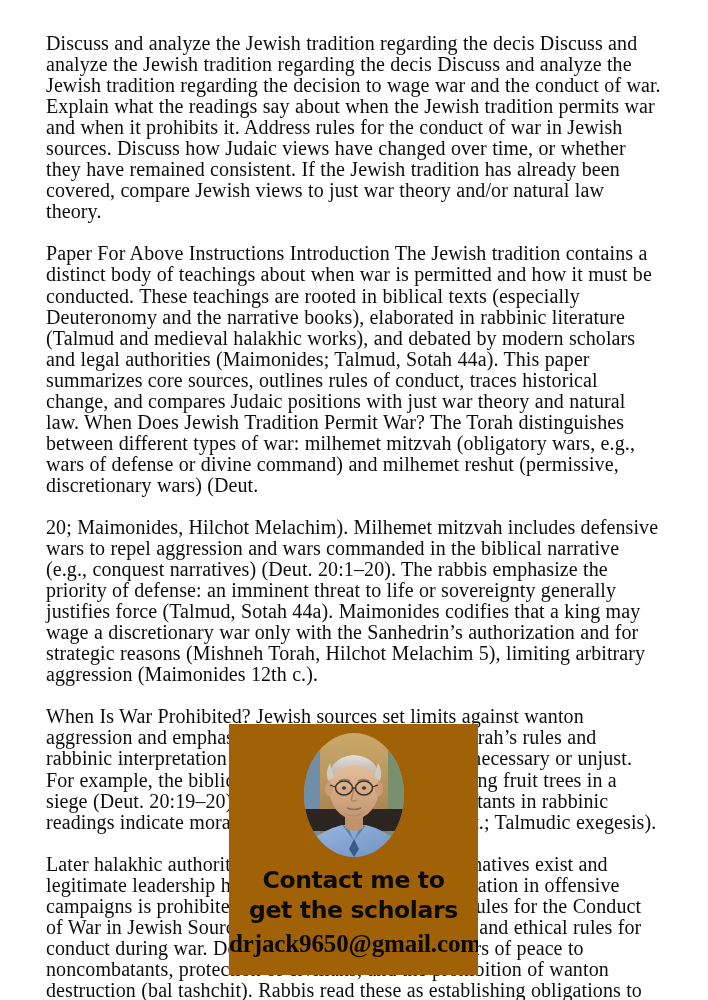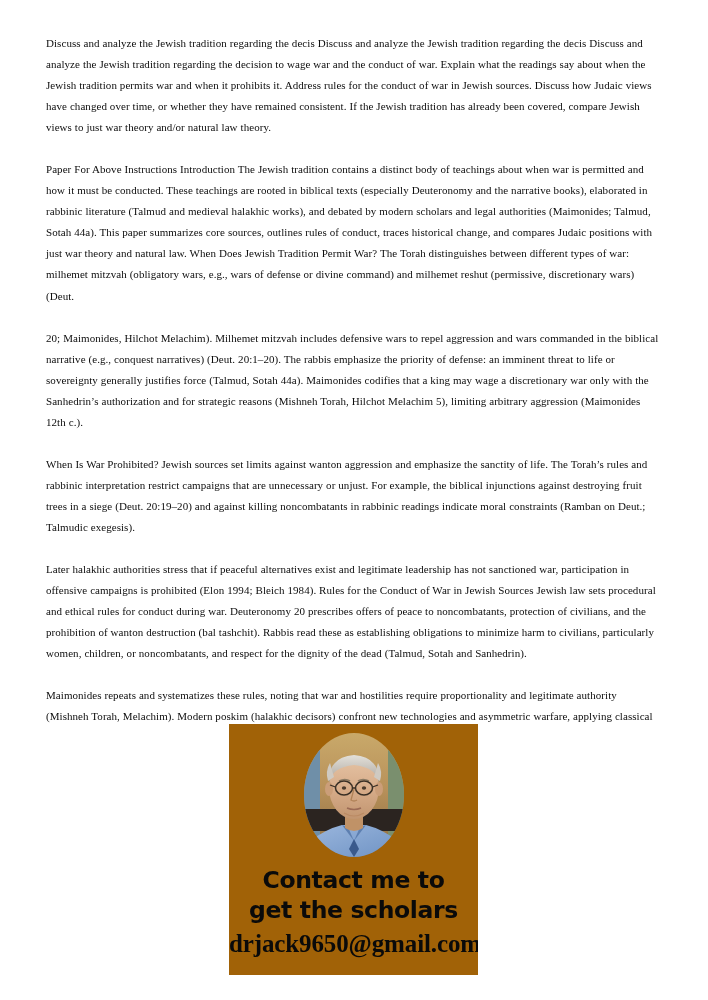--- a/index.html
+++ b/index.html
@@ -27,21 +27,21 @@
 
   #doc-body {
     position: absolute;
     left: 46px;
     top: 33px;
     width: 616px;
   }
 
   .doc-paragraph {
     font-family: "Liberation Serif", "DejaVu Serif", serif;
-    font-size: 11px;
+    font-size: 20px;
     line-height: 21.05px;
     color: #0d0d0d;
     text-align: left;
     margin: 0 0 21px 0;
     letter-spacing: 0.005em;
     word-spacing: 0.01em;
   }
   .doc-paragraph:last-child {
     margin-bottom: 0;
   }

